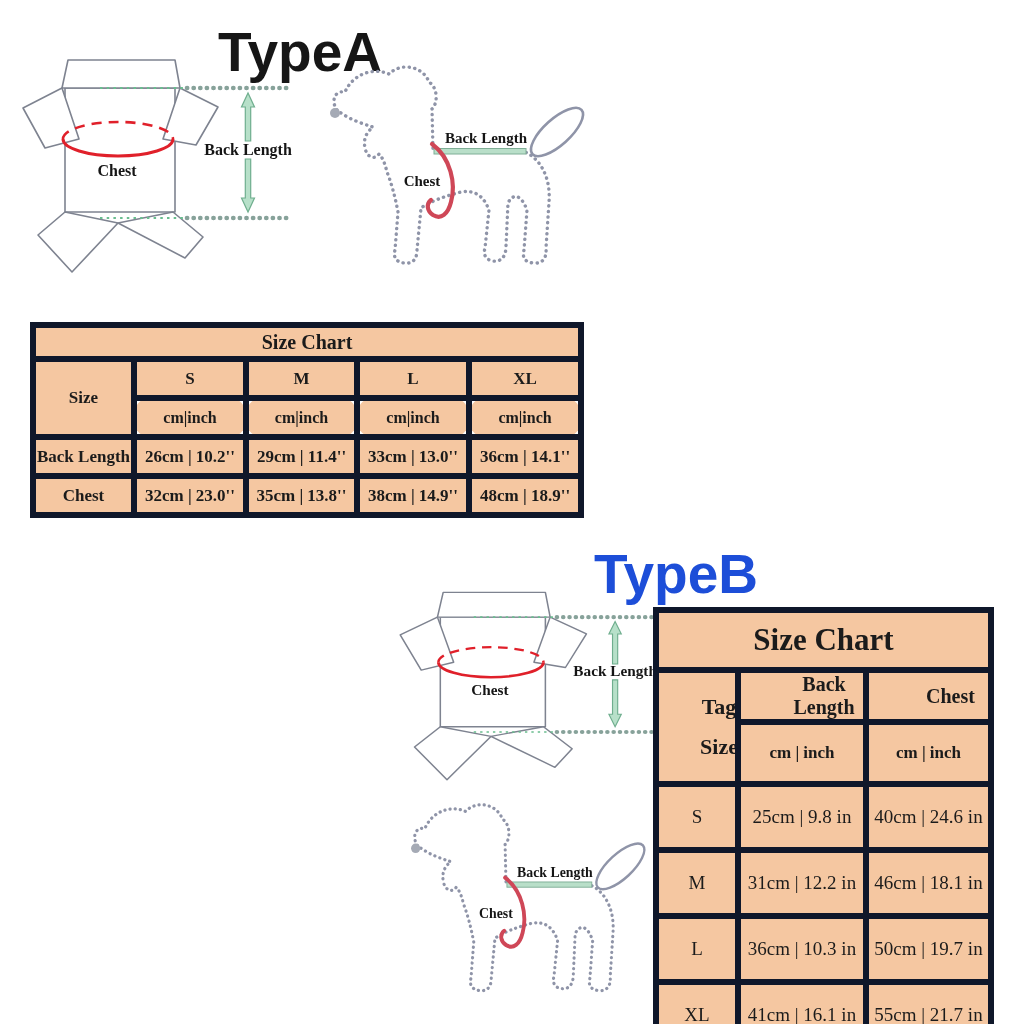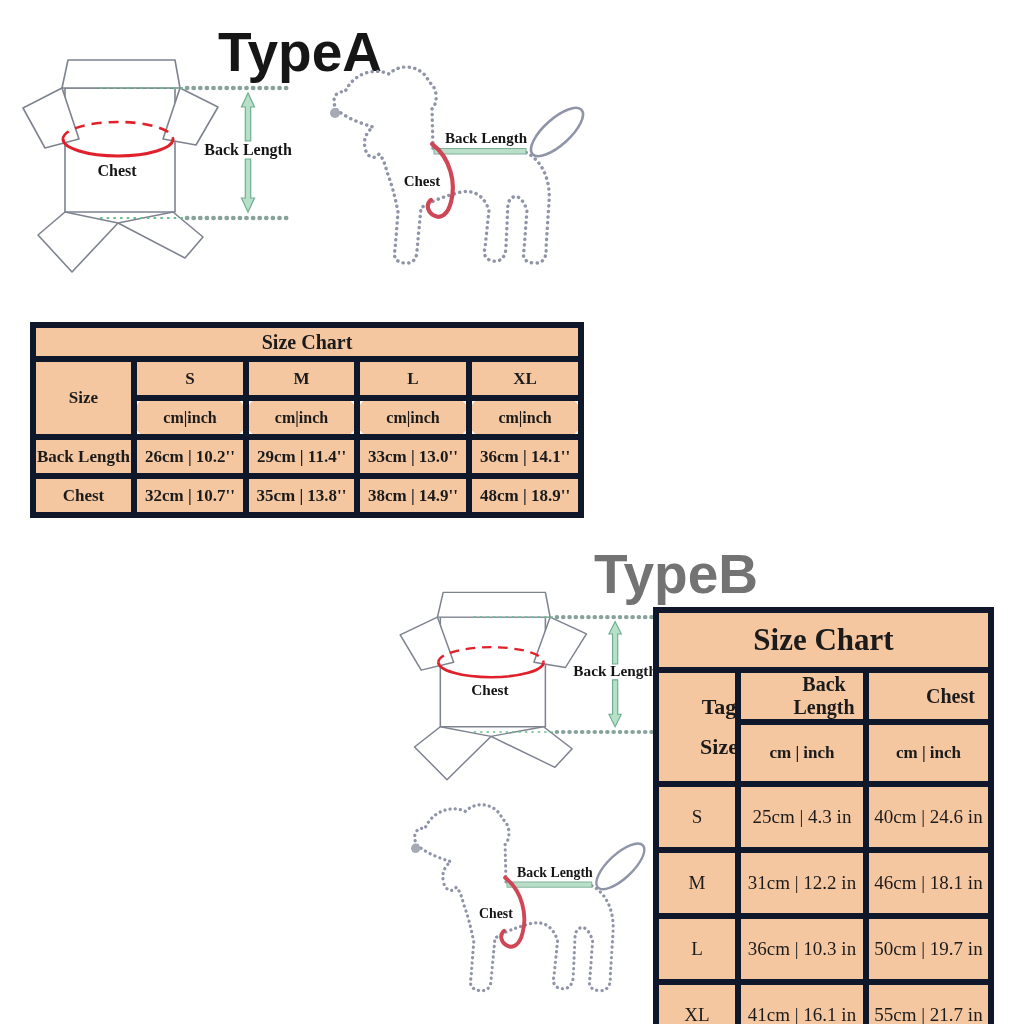--- a/index.html
+++ b/index.html
@@ -1,20 +1,20 @@
 <!DOCTYPE html>
 <html><head>
 <meta charset="utf-8">
 <style>
   html,body{margin:0;padding:0;background:#ffffff;}
   #canvas{position:relative;width:1024px;height:1024px;background:#ffffff;overflow:hidden;
           font-family:"Liberation Serif",serif;}
   .big-title{position:absolute;font-family:"Liberation Sans",sans-serif;font-weight:bold;
              font-size:55px;line-height:60px;text-align:center;color:#161616;margin-top:20px;}
-  #title-b{color:#737373;}
+  #title-b{color:#1d4ed8;}
   .fig{position:absolute;}
   .dlabel{font-family:"Liberation Serif",serif;font-weight:bold;fill:#151515;}
 
   .tbl{position:absolute;border-collapse:collapse;table-layout:fixed;}
   .tbl td{border:6px solid #0f172a;background:#f5c7a1;text-align:center;vertical-align:middle;
           color:#1b1b1b;font-family:"Liberation Serif",serif;padding:0;overflow:hidden;}
 
   #table-a{left:30px;top:322px;width:548px;}
   #table-a .ra-t td{height:28px;font-size:20px;font-weight:bold;}
   #table-a .ra-h td{height:33px;font-size:17px;font-weight:bold;}
@@ -107,21 +107,21 @@
     </tr>
     <tr class="ra-d">
       <td>Back Length</td>
       <td>26cm | 10.2''</td>
       <td>29cm | 11.4''</td>
       <td>33cm | 13.0''</td>
       <td>36cm | 14.1''</td>
     </tr>
     <tr class="ra-d">
       <td>Chest</td>
-      <td>32cm | 10.7''</td>
+      <td>32cm | 23.0''</td>
       <td>35cm | 13.8''</td>
       <td>38cm | 14.9''</td>
       <td>48cm | 18.9''</td>
     </tr>
   </tbody>
     </table>
 
   <div id="title-b" class="big-title" style="left:500px;top:524px;width:352px;">TypeB</div>
 
   <svg class="fig" style="left:383px;top:588px" width="277" height="212" viewBox="0 0 290 240" preserveAspectRatio="none">
@@ -150,21 +150,21 @@
       </td>
       <td>Back Length</td>
       <td>Chest</td>
     </tr>
     <tr class="rb-u">
       <td>cm | inch</td>
       <td>cm | inch</td>
     </tr>
     <tr class="rb-d">
       <td class="tb-sizecol">S</td>
-      <td>25cm | 4.3 in</td>
+      <td>25cm | 9.8 in</td>
       <td>40cm | 24.6 in</td>
     </tr>
     <tr class="rb-d">
       <td class="tb-sizecol">M</td>
       <td>31cm | 12.2 in</td>
       <td>46cm | 18.1 in</td>
     </tr>
     <tr class="rb-d">
       <td class="tb-sizecol">L</td>
       <td>36cm | 10.3 in</td>

